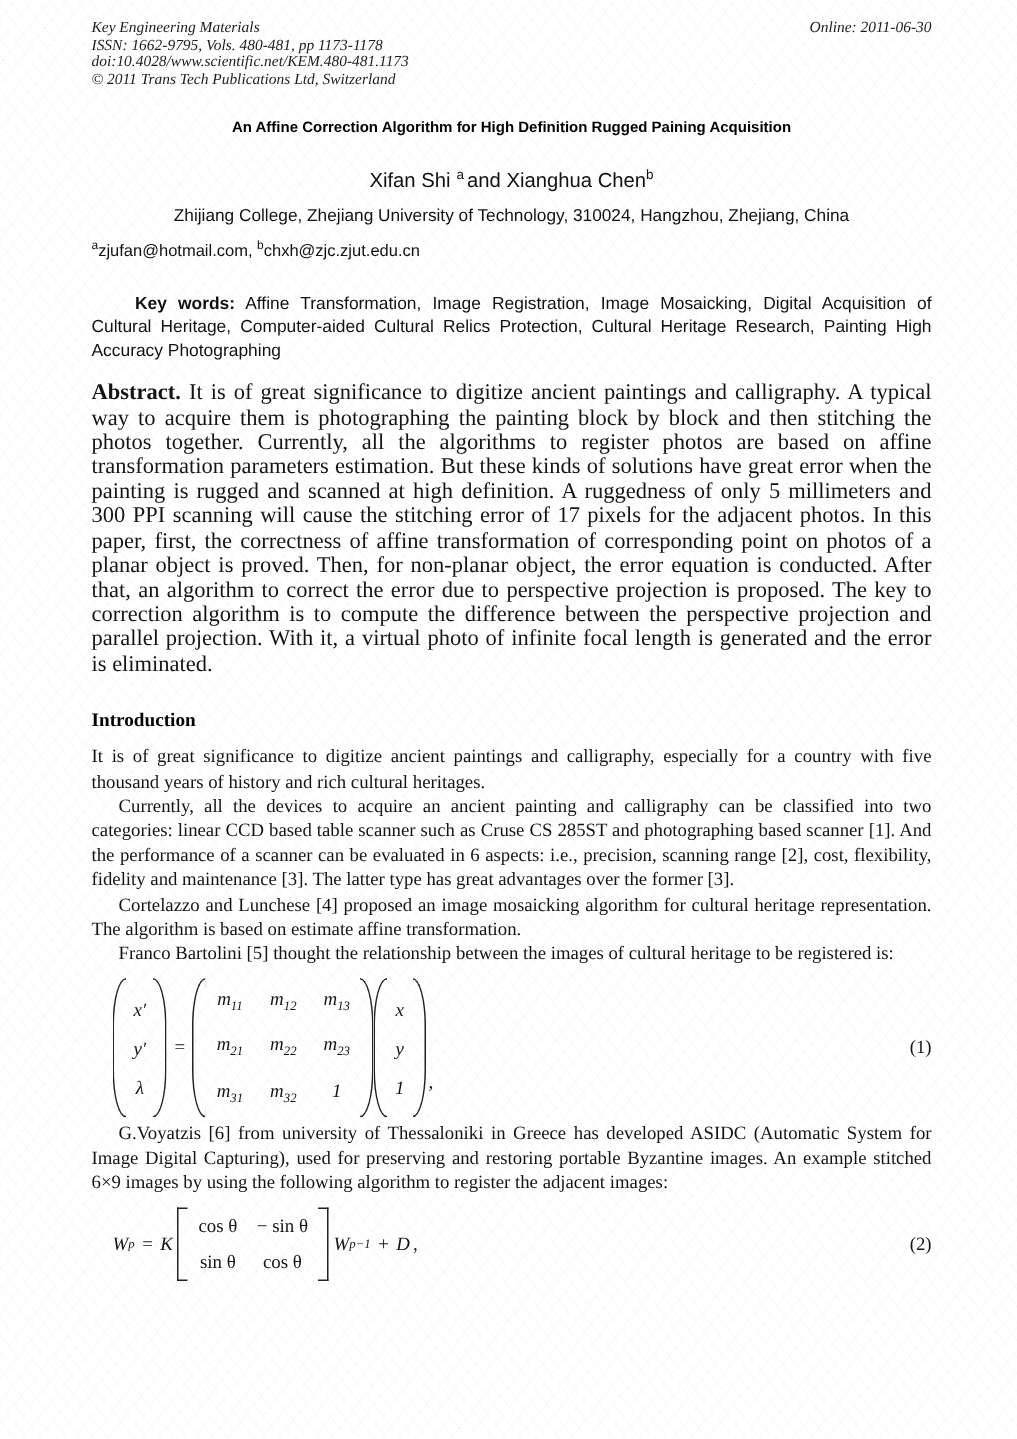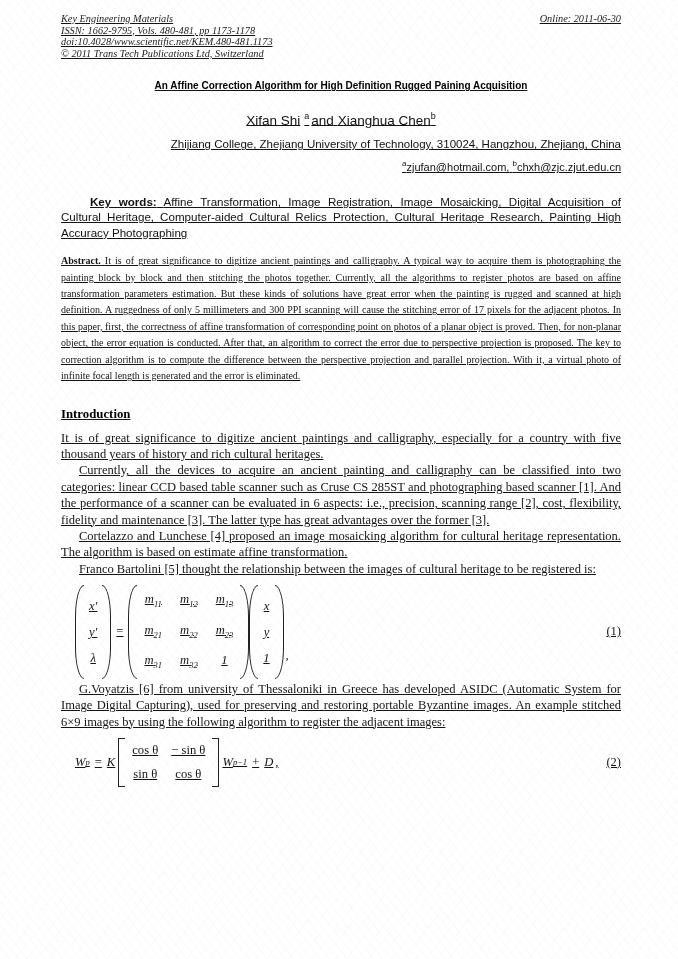--- a/index.html
+++ b/index.html
@@ -8,44 +8,43 @@
     width: 678px; height: 959px;
     box-sizing: border-box;
     padding: 13px 57px 0 61px;
     background-color: #ffffff;
     background-image:
       repeating-linear-gradient(52deg, rgba(130,130,130,0.035) 0 1px, transparent 1px 7px),
       repeating-linear-gradient(-52deg, rgba(130,130,130,0.028) 0 1px, transparent 1px 9px);
     font-family: "Liberation Serif", serif;
     color: #141414;
     overflow: hidden;
-    text-decoration: underline;
   }
   
   .pub-header { display: flex; justify-content: space-between; align-items: flex-start;
     font-style: italic; font-size: 10.3px; line-height: 11.6px; color: #1c1c1c; }
   .pub-left div { white-space: nowrap; }
   .pub-right { white-space: nowrap; }
   
   .title { font-family: "Liberation Sans", sans-serif; font-weight: bold; color: #000;
     font-size: 10px; line-height: 17.5px; text-align: center; max-width: 535px; margin: 18px auto 0; }
   .authors { font-family: "Liberation Sans", sans-serif; font-size: 13.5px; line-height: 17px;
     text-align: center; margin: 13px 0 0; color: #111; }
   .authors sup { font-size: 9px; }
   .sup-a { margin: 0 2px 0 4px; }
   .affiliation { font-family: "Liberation Sans", sans-serif; font-size: 11.5px; line-height: 14px;
-    text-align: right; margin: 9px 0 0; color: #111; }
+    text-align: center; margin: 9px 0 0; color: #111; }
   .emails { font-family: "Liberation Sans", sans-serif; font-size: 11px; line-height: 14px;
-    text-align: right; margin: 6px 0 0; color: #111; }
+    text-align: left; margin: 6px 0 0; color: #111; }
   .emails sup { font-size: 8px; }
   
   .keywords { font-family: "Liberation Sans", sans-serif; font-size: 11.6px; line-height: 15.4px;
     text-align: justify; margin: 20px 0 0; color: #111; }
   .keywords b { font-weight: bold; padding-left: 29px; }
-  .abstract { font-size: 10px; line-height: 16.4px; text-align: justify; margin: 13px 0 4px; }
+  .abstract { font-size: 15px; line-height: 16.4px; text-align: justify; margin: 13px 0 4px; }
   .abstract b { font-weight: bold; }
   
   .section-heading { font-size: 12.8px; font-weight: bold; margin: 22px 0 8px; color: #000; }
   .body-par { font-size: 12.5px; line-height: 16.4px; text-align: justify; margin: 0; }
   .indent { text-indent: 18px; }
   
   .equation { display: flex; align-items: center; margin: 8px 0 2px 14px;
     font-size: 12.6px; color: #151515; }
   .eq-body { display: flex; align-items: center; }
   .eqnum { margin-left: auto; font-size: 12.5px; font-style: normal; }

